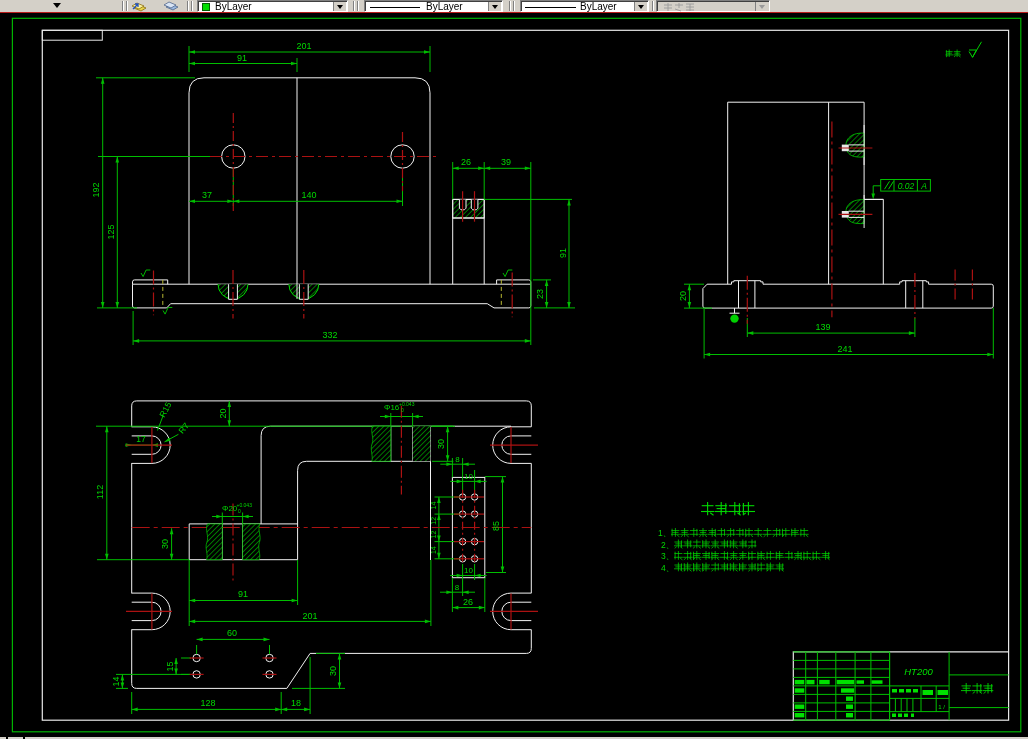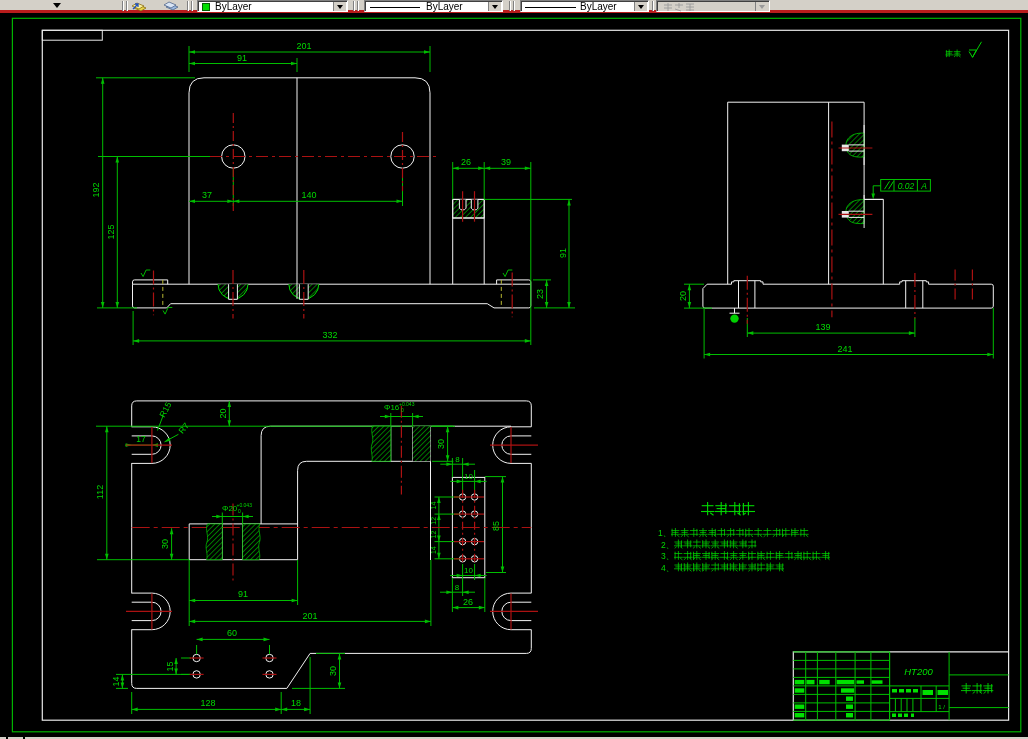--- a/index.html
+++ b/index.html
@@ -1,15 +1,15 @@
 <!DOCTYPE html>
 <html><head><meta charset="utf-8"><style>
 *{margin:0;padding:0;box-sizing:border-box}
 body{width:1028px;height:739px;position:relative;background:#000;overflow:hidden;font-family:"Liberation Sans",sans-serif}
-#tb{position:absolute;left:0;top:0;width:1028px;height:13px;background:#d4d0c8;border-bottom:3px solid #b91c1c}
+#tb{position:absolute;left:0;top:0;width:1028px;height:13px;background:#d4d0c8;border-bottom:1px solid #b91c1c}
 .arrow{position:absolute;width:0;height:0;border-left:4px solid transparent;border-right:4px solid transparent;border-top:5px solid #000}
 .sep{position:absolute;top:1px;height:10px;width:2px;border-left:1px solid #808080;border-right:1px solid #fff}
 .combo{position:absolute;top:0;height:12px;background:#fff;border:1px solid;border-color:#808080 #fff #fff #808080;box-shadow:inset 1px 1px 0 #404040}
 .combo span{position:absolute;top:0px;font-size:10px;color:#000;line-height:11px}
 .combo.dis{background:#d4d0c8}
 .dbtn{position:absolute;right:1px;top:1px;width:13px;height:9px;background:#d4d0c8;border-left:1px solid #808080}
 .darr{position:absolute;left:3px;top:3px;width:0;height:0;border-left:3.5px solid transparent;border-right:3.5px solid transparent;border-top:4px solid #000}
 #draw{position:absolute;left:0;top:13px}
 #bstrip{position:absolute;top:737px;left:0;width:1028px;height:2px}
 </style></head><body>

